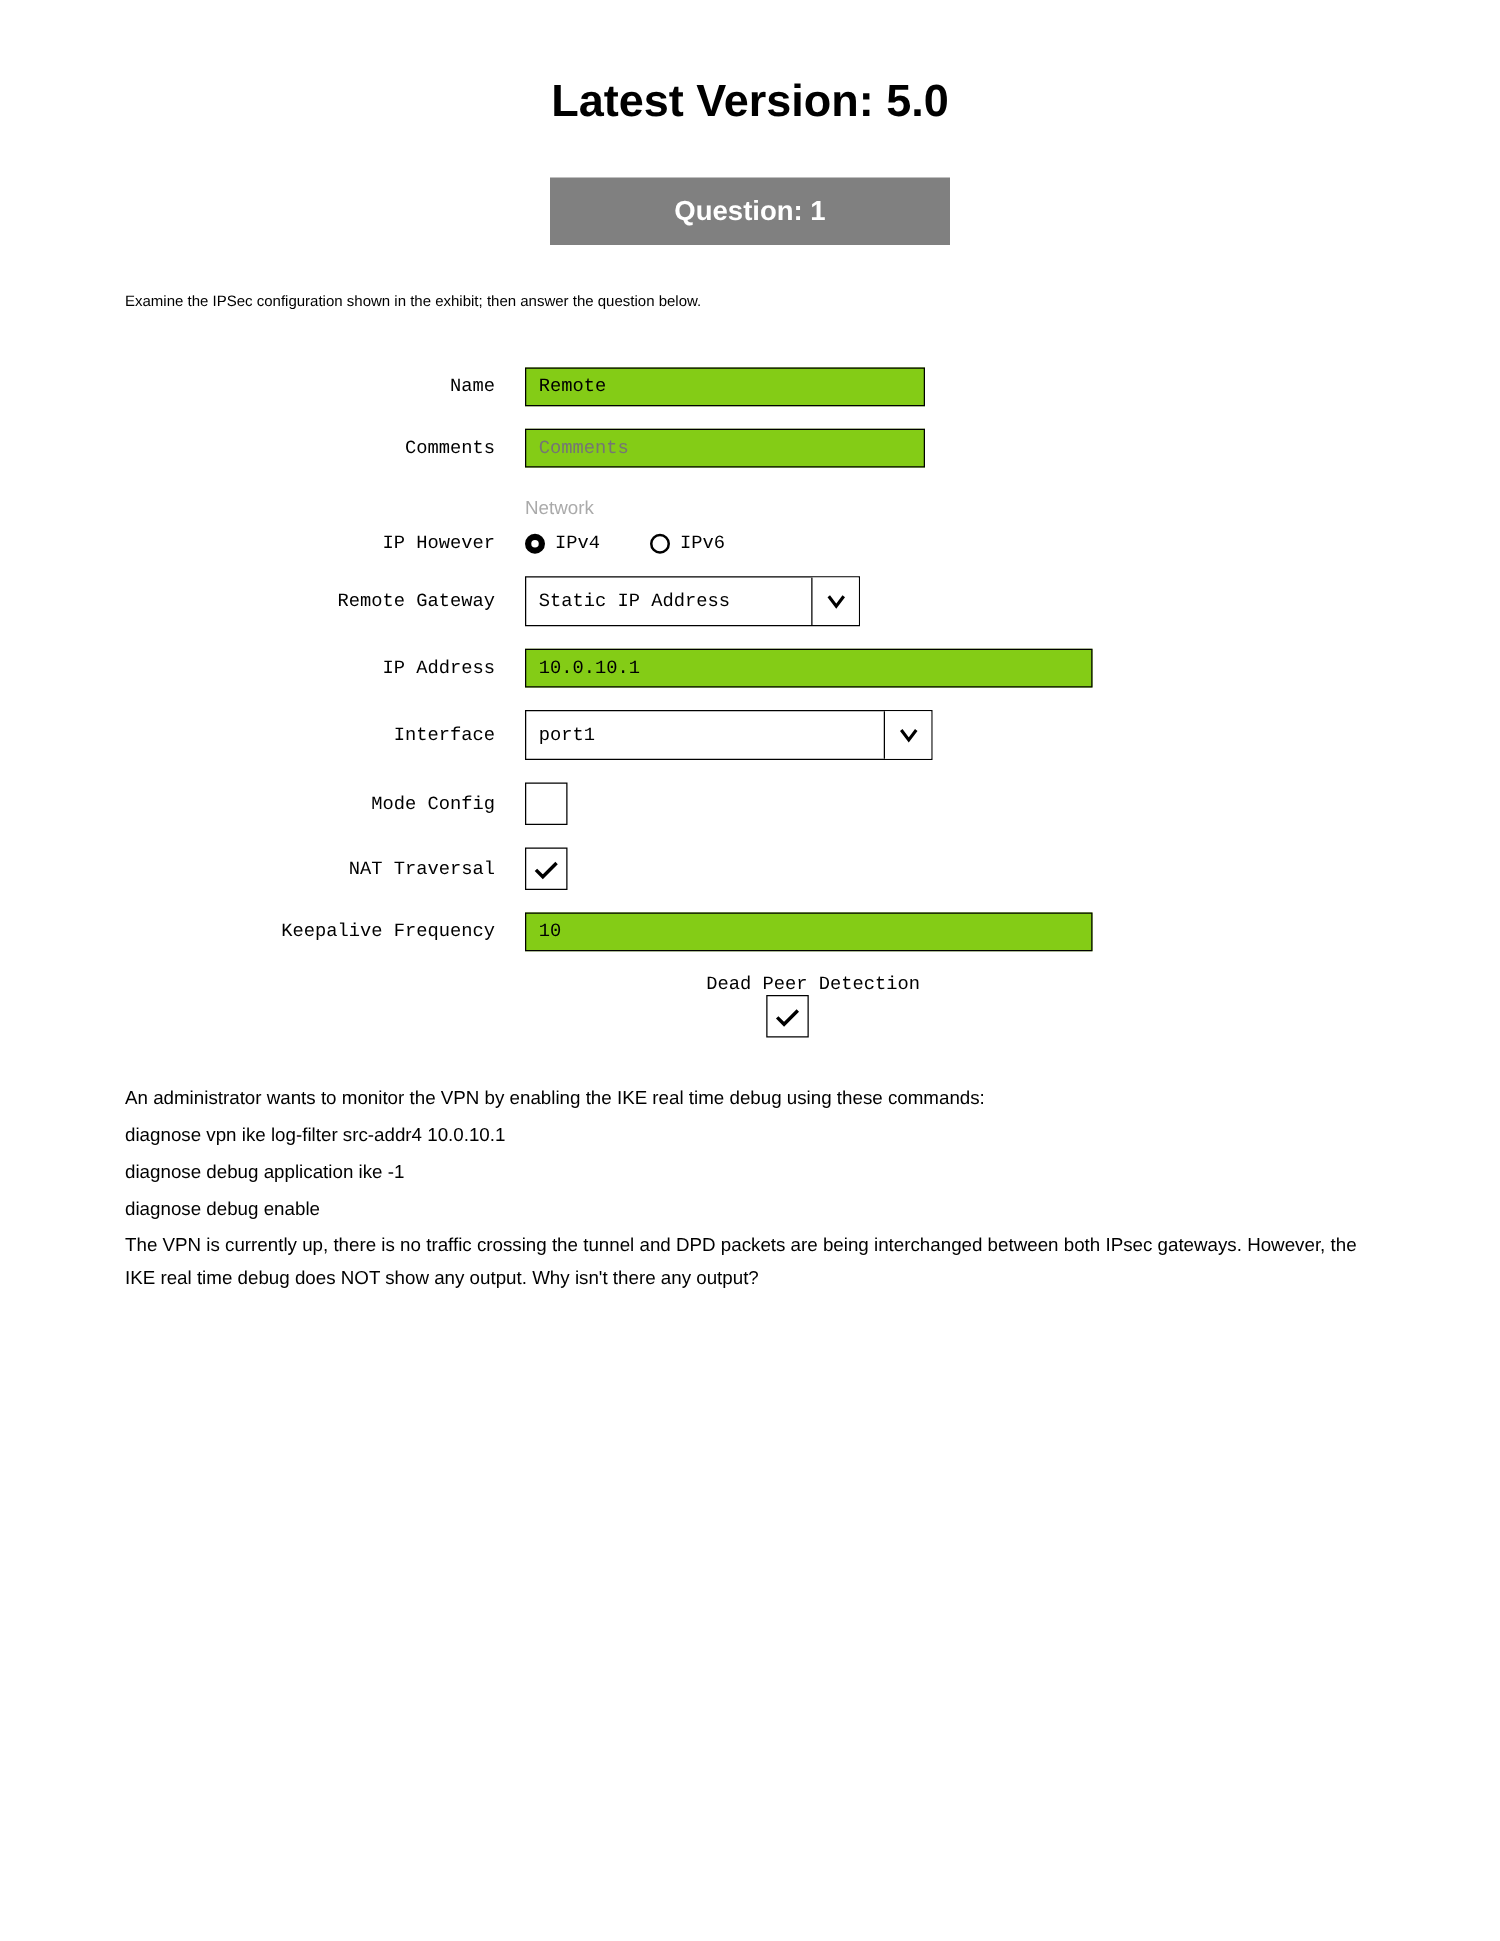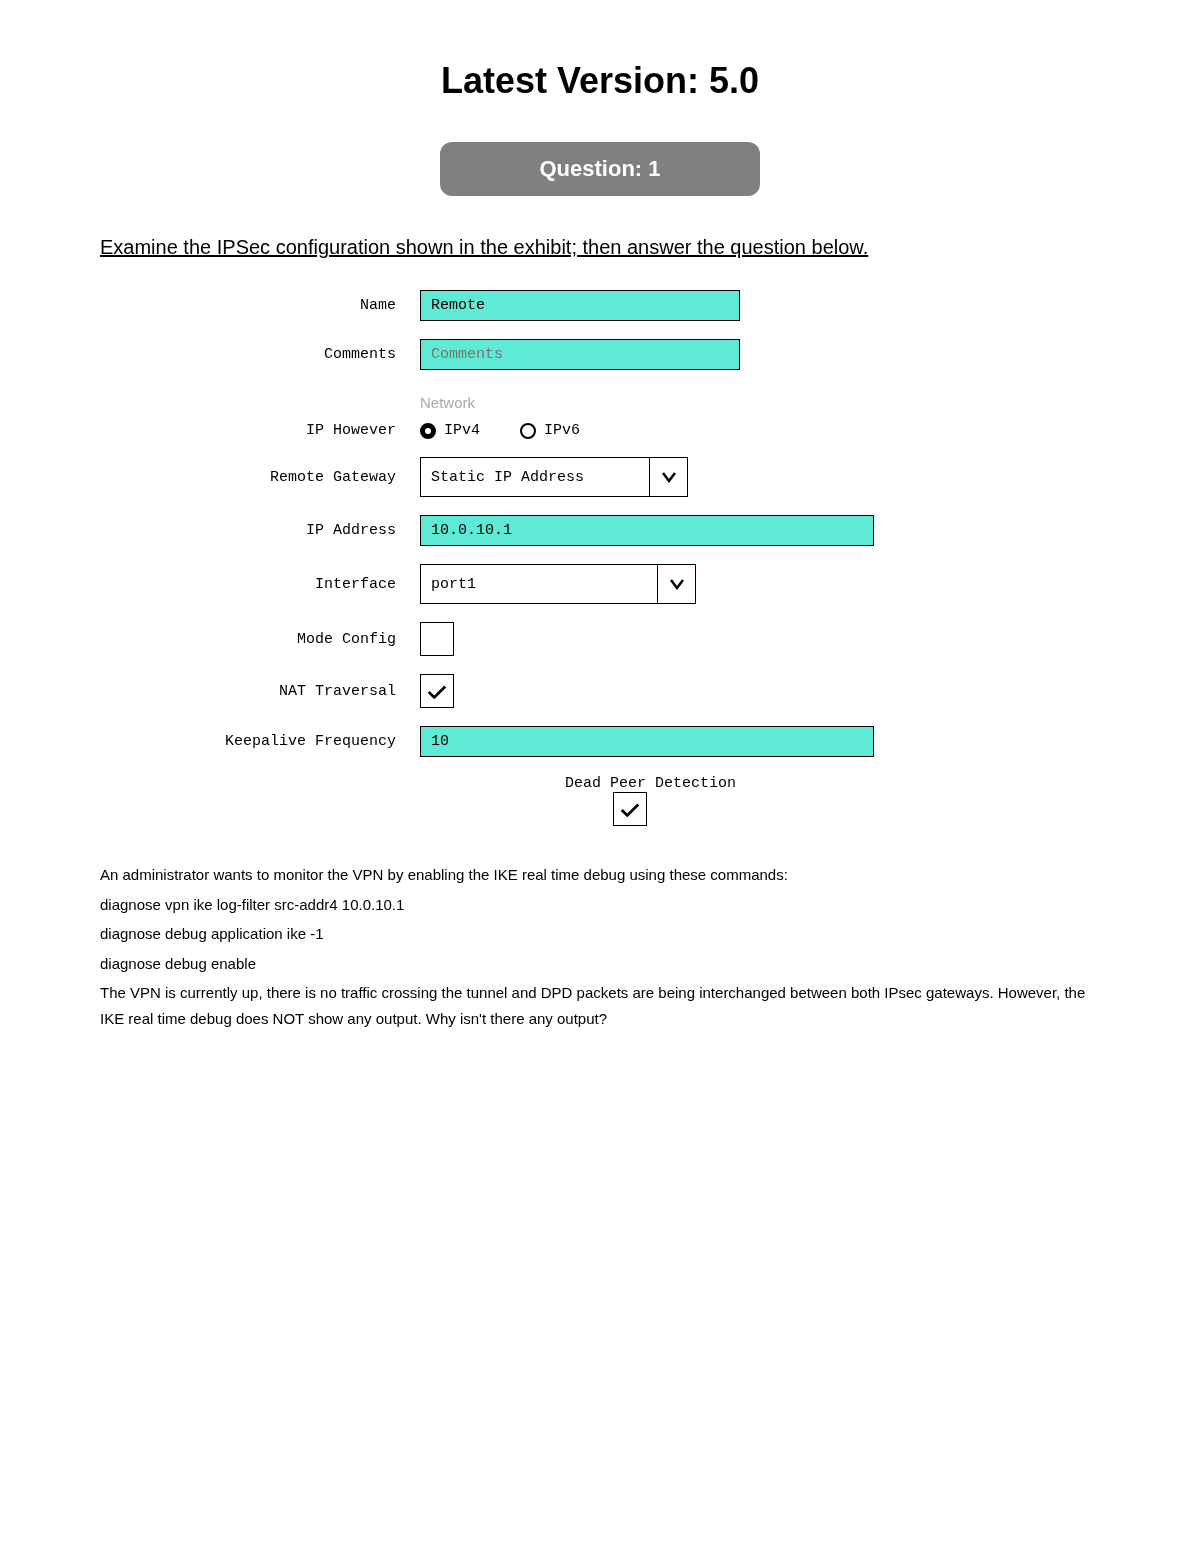--- a/index.html
+++ b/index.html
@@ -27,28 +27,26 @@
 
     .question-banner {
       background-color: #808080;
       color: #ffffff;
       text-align: center;
       padding: 14px 20px;
       font-size: 22px;
       font-weight: bold;
       width: 320px;
       margin: 0 auto 36px auto;
-      border-radius: 12px;
     }
 
     .intro-text {
-      font-size: 20px;
-      margin-bottom: 28px;
+      font-size: 12px;
+      margin-bottom: 44px;
       line-height: 1.5;
-      text-decoration: underline;
     }
 
     .form-container {
       margin-left: 60px;
       margin-bottom: 36px;
     }
 
     .form-row {
       display: flex;
       align-items: center;
@@ -63,21 +61,21 @@
       padding-right: 24px;
       color: #000;
     }
 
     .form-input {
       border: 1px solid #000;
       padding: 6px 10px;
       font-family: 'Courier New', Courier, monospace;
       font-size: 15px;
       min-width: 200px;
-      background: #5eead4;
+      background: #84cc16;
     }
 
     .form-input-wide {
       width: 320px;
     }
 
     .form-input-full {
       width: 454px;
     }
 
@@ -105,21 +103,21 @@
       justify-content: center;
       font-size: 18px;
       background: #fff;
       flex-shrink: 0;
     }
 
     .interface-dropdown-wrapper {
       display: flex;
       align-items: center;
       border: 1px solid #000;
-      width: 276px;
+      width: 326px;
       background: #fff;
     }
 
     .radio-group {
       display: flex;
       align-items: center;
       gap: 40px;
     }
 
     .radio-option {

